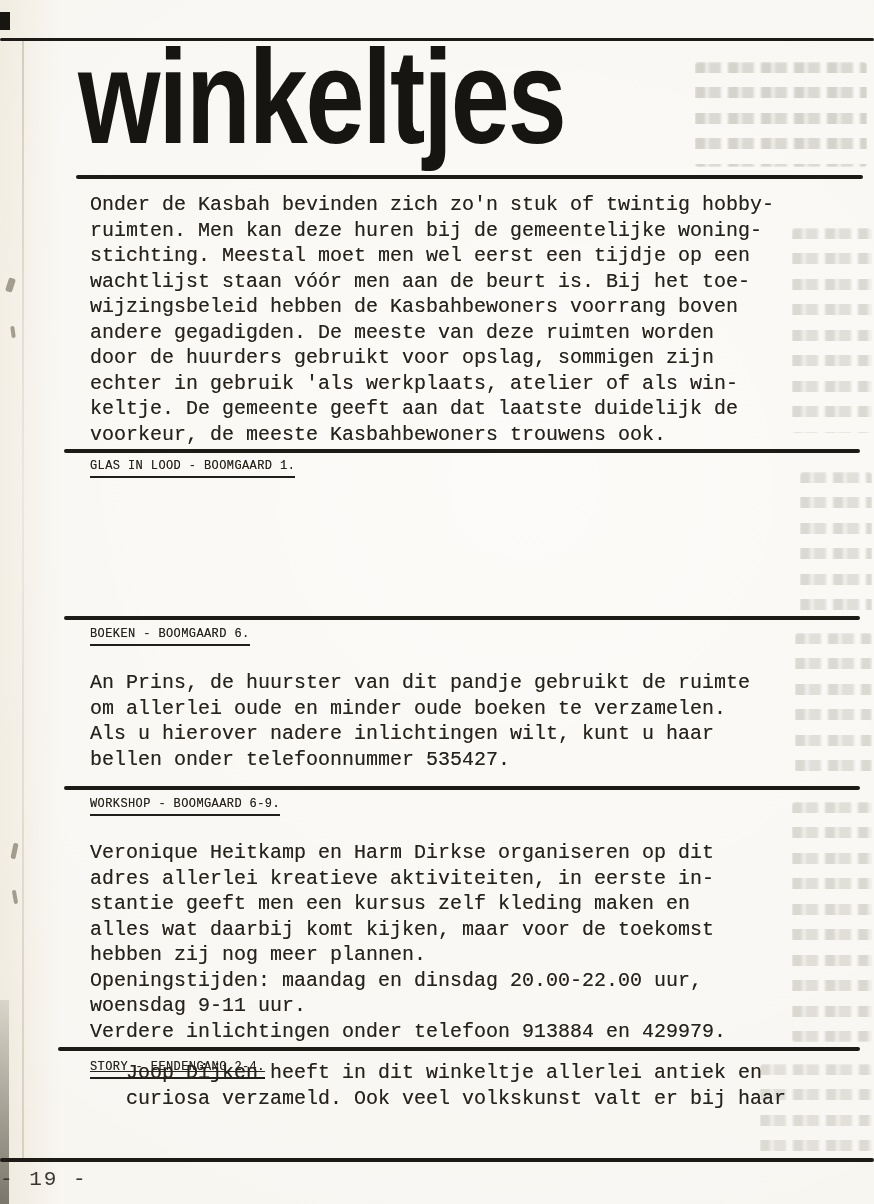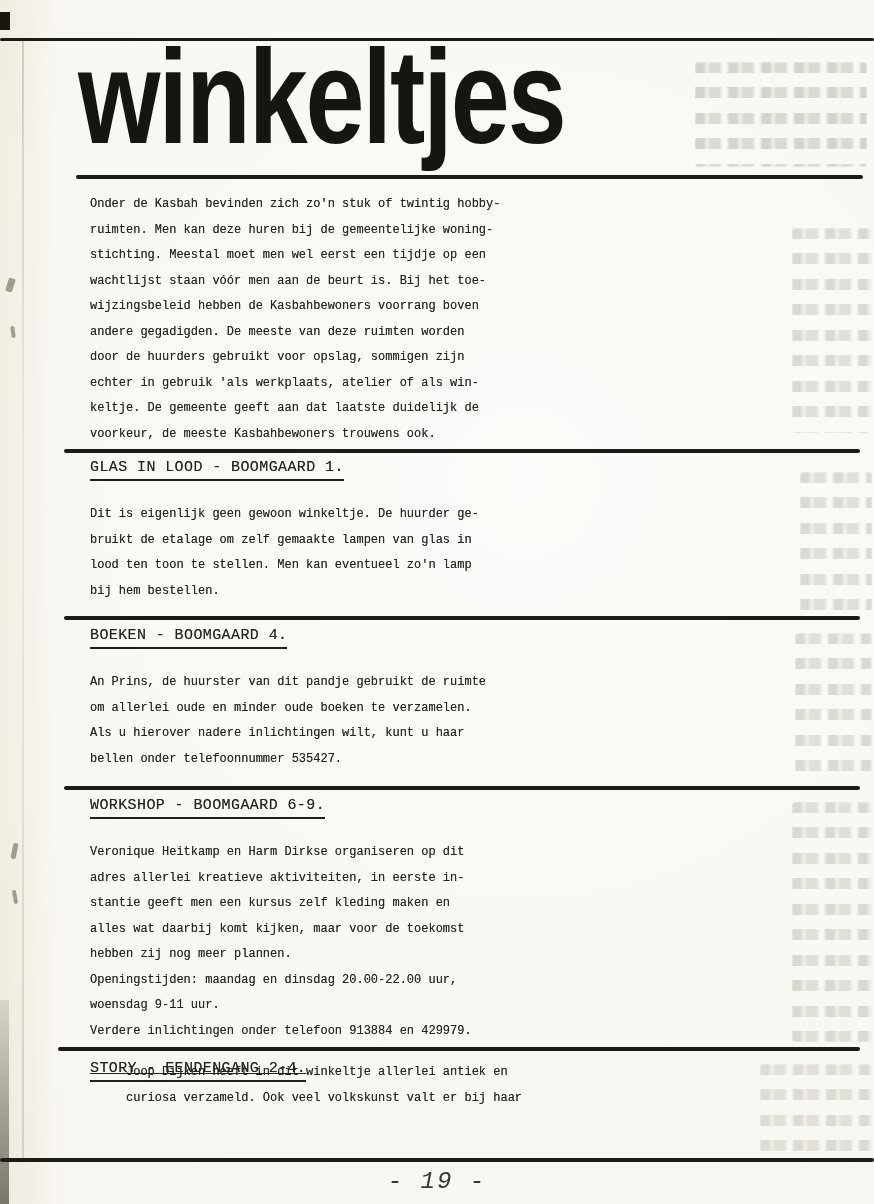--- a/index.html
+++ b/index.html
@@ -38,42 +38,42 @@
   .masthead{
     position:absolute;left:78px;top:30px;
     font-family:"Liberation Sans","DejaVu Sans",sans-serif;
     font-weight:bold;font-size:104px;line-height:1;letter-spacing:-2px;
     color:#161512;transform:scale(1.02,1.28);transform-origin:0 0;
     white-space:nowrap;
   }
   
   .para{
     position:absolute;left:90px;width:730px;
-    font-size:12px;line-height:25.5px;white-space:pre-line;
+    font-size:20px;line-height:25.5px;white-space:pre-line;
     text-shadow:0 0 .5px rgba(38,35,29,.55);
   }
   .p-intro{top:192px;}
   .p-s0{top:502px;}
   .p-s1{top:670px;}
   .p-s2{top:840px;}
   .p-s3{top:1060px;margin-left:36px;}
   .heading{
     position:absolute;left:90px;
-    font-size:15px;letter-spacing:.4px;white-space:nowrap;
+    font-size:12px;letter-spacing:.4px;white-space:nowrap;
     padding-bottom:3px;border-bottom:2.5px solid #211f1a;
     text-shadow:0 0 .5px rgba(38,35,29,.55);
     text-align:right;
   }
   .h-s0{top:459px;}
   .h-s1{top:627px;}
   .h-s2{top:797px;}
   .h-s3{top:1060px;text-decoration:underline;}
   .pagenum{
-    position:absolute;left:0;right:0;top:1168px;text-align:center;
-    font-size:24px;letter-spacing:2px;color:#3a362e;font-style:italic;
+    position:absolute;left:0;right:0;top:1168px;text-align:left;
+    font-size:21px;letter-spacing:2px;color:#3a362e;
   }
   
   .ghost{
     position:absolute;
     background:repeating-linear-gradient(90deg,
       rgba(116,114,96,.55) 0 10px, rgba(116,114,96,.18) 10px 14px,
       rgba(116,114,96,.45) 14px 26px, rgba(116,114,96,0) 26px 33px);
     -webkit-mask-image:repeating-linear-gradient(180deg,#000 0 11px,transparent 11px 25.5px);
     mask-image:repeating-linear-gradient(180deg,#000 0 11px,transparent 11px 25.5px);
     filter:blur(1.1px);opacity:.42;border-radius:3px;
@@ -120,26 +120,22 @@
 stichting. Meestal moet men wel eerst een tijdje op een
 wachtlijst staan vóór men aan de beurt is. Bij het toe-
 wijzingsbeleid hebben de Kasbahbewoners voorrang boven
 andere gegadigden. De meeste van deze ruimten worden
 door de huurders gebruikt voor opslag, sommigen zijn
 echter in gebruik 'als werkplaats, atelier of als win-
 keltje. De gemeente geeft aan dat laatste duidelijk de
 voorkeur, de meeste Kasbahbewoners trouwens ook.</div>
 
   <div class="heading h-s0">GLAS IN LOOD - BOOMGAARD 1.</div>
-  <div class="para p-s0">Dit is eigenlijk geen gewoon winkeltje. De huurder ge-
-bruikt de etalage om zelf gemaakte lampen van glas in
-lood ten toon te stellen. Men kan eventueel zo'n lamp
-bij hem bestellen.</div>
 
-  <div class="heading h-s1">BOEKEN - BOOMGAARD 4.</div>
+  <div class="heading h-s1">BOEKEN - BOOMGAARD 6.</div>
   <div class="para p-s1">An Prins, de huurster van dit pandje gebruikt de ruimte
 om allerlei oude en minder oude boeken te verzamelen.
 Als u hierover nadere inlichtingen wilt, kunt u haar
 bellen onder telefoonnummer 535427.</div>
 
   <div class="heading h-s2">WORKSHOP - BOOMGAARD 6-9.</div>
   <div class="para p-s2">Veronique Heitkamp en Harm Dirkse organiseren op dit
 adres allerlei kreatieve aktiviteiten, in eerste in-
 stantie geeft men een kursus zelf kleding maken en
 alles wat daarbij komt kijken, maar voor de toekomst

